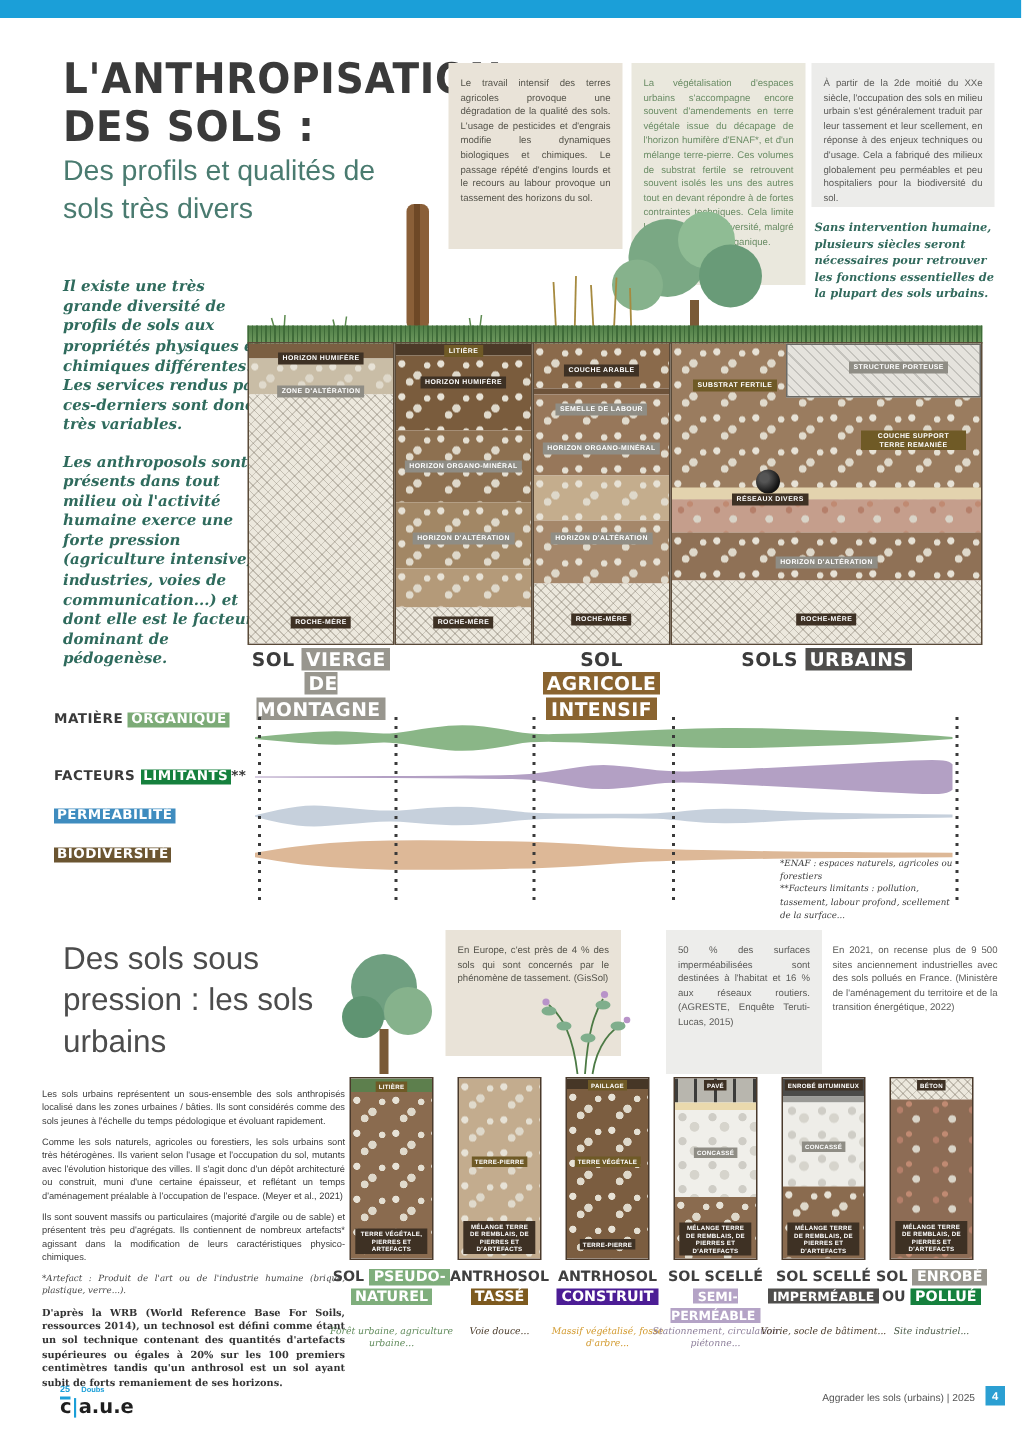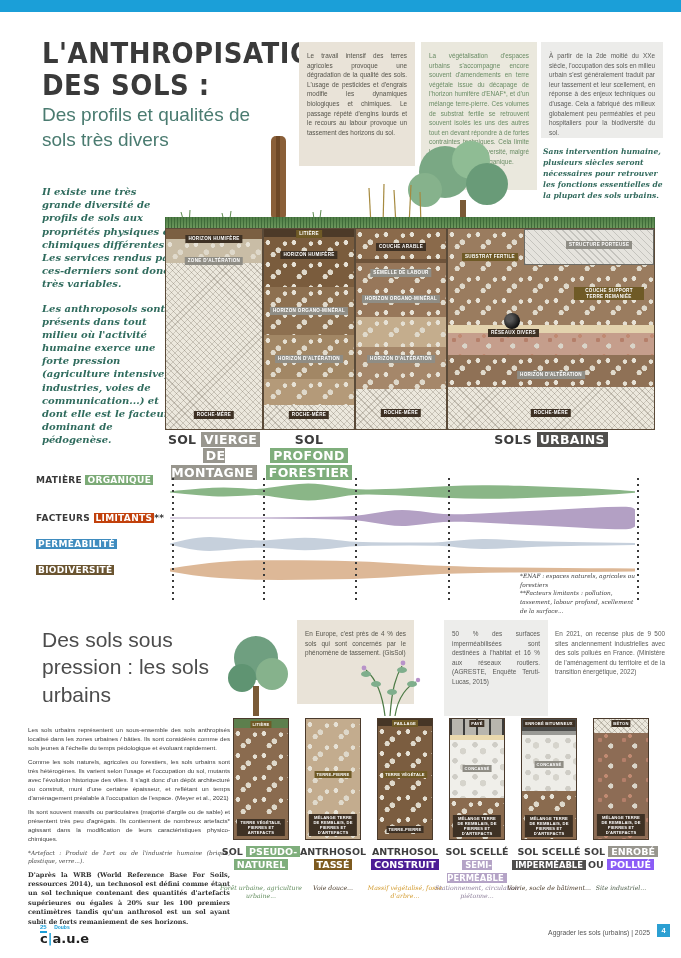--- a/index.html
+++ b/index.html
@@ -188,34 +188,34 @@
       <span class="chip olive loose wrap" style="top:58px;left:126px;width:64px">COUCHE SUPPORT TERRE REMANIÉE</span>
       <span class="chip loose" style="top:100px;left:40px">RÉSEAUX DIVERS</span>
       <span class="chip gray" style="top:142px">HORIZON D'ALTÉRATION</span>
       <span class="chip" style="top:180px">ROCHE-MÈRE</span>
     </div>
 
     <div class="stitle" style="left:0;width:98px">
       <div><span>SOL</span> <span class="tchip" style="background:#98968e">VIERGE</span></div>
       <div><span class="tchip" style="background:#98968e">DE MONTAGNE</span></div>
     </div>
-    <div class="stitle" style="left:98px;width:92px">
-      <div><span>SOL</span> <span class="tchip" style="background:#7fae7c">PROFOND</span></div>
-      <div><span class="tchip" style="background:#7fae7c">FORESTIER</span></div>
+    <div class="stitle" style="left:190px;width:92px">
+      <div><span>SOL</span> <span class="tchip" style="background:#8a6430">AGRICOLE</span></div>
+      <div><span class="tchip" style="background:#8a6430">INTENSIF</span></div>
     </div>
     <div class="stitle" style="left:282px;width:208px">
       <div><span>SOLS</span> <span class="tchip" style="background:#4f4e4c">URBAINS</span></div>
     </div>
   </div>
 
   <div class="abs mlabel" style="left:36px;top:475px">
     <span>MATIÈRE</span> <span class="mchip" style="background:#7cab77">ORGANIQUE</span>
   </div>
   <div class="abs mlabel" style="left:36px;top:513px">
-    <span>FACTEURS</span> <span class="mchip" style="background:#c2410c">LIMITANTS</span><span>**</span>
+    <span>FACTEURS</span> <span class="mchip" style="background:#15803d">LIMITANTS</span><span>**</span>
   </div>
   <div class="abs mlabel" style="left:36px;top:539px">
     <span class="mchip" style="background:#3f8cbf">PERMÉABILITÉ</span>
   </div>
   <div class="abs mlabel" style="left:36px;top:565px">
     <span class="mchip" style="background:#6b5531">BIODIVERSITÉ</span>
   </div>
 
   <svg class="abs" style="left:170px;top:479px;width:470px;height:26px" viewBox="0 0 470 26">
       <path d="M0,12.4 Q30,9.5 42.5,8.85 Q55,8.2 67.5,9 Q80,9.8 85.5,10 Q91,10.2 104.5,8.1 Q118,6 129,4.9 Q140,3.8000000000000007 152.5,5.4 Q165,7 174,8.8 Q183,10.6 199,10.399999999999999 Q215,10.2 235,9.2 Q255,8.2 275,7.35 Q295,6.5 312.5,6.35 Q330,6.2 350,6.85 Q370,7.5 390,8.15 Q410,8.8 427.5,9.8 Q445,10.8 455,11.55 L465,12.3 L465,13.7 Q445,15.2 427.5,16.2 Q410,17.2 390,17.85 Q370,18.5 350,19.15 Q330,19.8 312.5,19.65 Q295,19.5 275,18.65 Q255,17.8 235,16.8 Q215,15.8 199,15.600000000000001 Q183,15.4 174,17.2 Q165,19 152.5,20.6 Q140,22.2 129,21.1 Q118,20 104.5,17.9 Q91,15.8 85.5,16 Q80,16.2 67.5,17 Q55,17.8 42.5,17.15 Q30,16.5 15,15.05 L0,13.6 Z" fill="#8ab687"></path>
@@ -345,21 +345,21 @@
     <div class="utitle" style="left:434px">
       <div>SOL SCELLÉ</div>
       <div><span class="tchip" style="background:#b4a3c6;font-size:8.4px">SEMI-PERMÉABLE</span></div>
     </div>
     <div class="utitle" style="left:506px">
       <div>SOL SCELLÉ</div>
       <div><span class="tchip" style="background:#4f4e4c;font-size:8.4px">IMPERMÉABLE</span></div>
     </div>
     <div class="utitle" style="left:578px">
       <div><span>SOL</span> <span class="tchip" style="background:#98968e">ENROBÉ</span></div>
-      <div><span>OU</span> <span class="tchip" style="background:#8b5cf6">POLLUÉ</span></div>
+      <div><span>OU</span> <span class="tchip" style="background:#15803d">POLLUÉ</span></div>
     </div>
 
     <div class="ucap" style="left:218px;color:#5f8a5a">Forêt urbaine, agriculture urbaine...</div>
     <div class="ucap" style="left:290px;color:#4a3b2a">Voie douce...</div>
     <div class="ucap" style="left:362px;color:#d29a2e">Massif végétalisé, fosse d'arbre...</div>
     <div class="ucap" style="left:434px;color:#8d7f9a">Stationnement, circulation piétonne...</div>
     <div class="ucap" style="left:506px;color:#4a3b2a">Voirie, socle de bâtiment...</div>
     <div class="ucap" style="left:578px;color:#4d5d4a">Site industriel...</div>
   </div>
 

